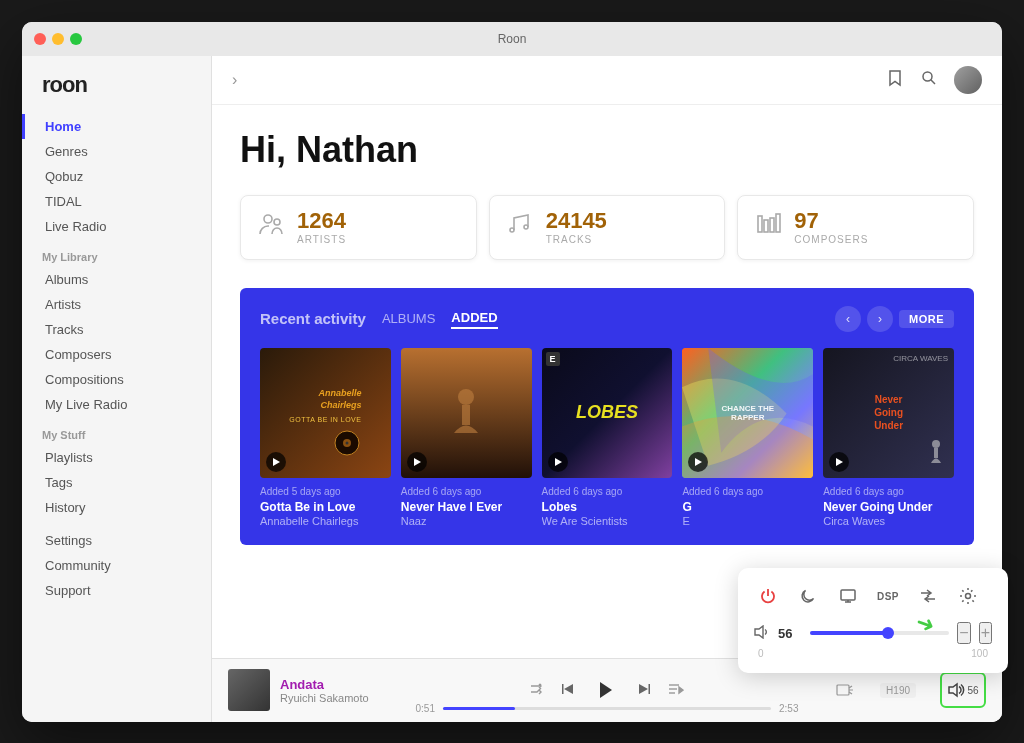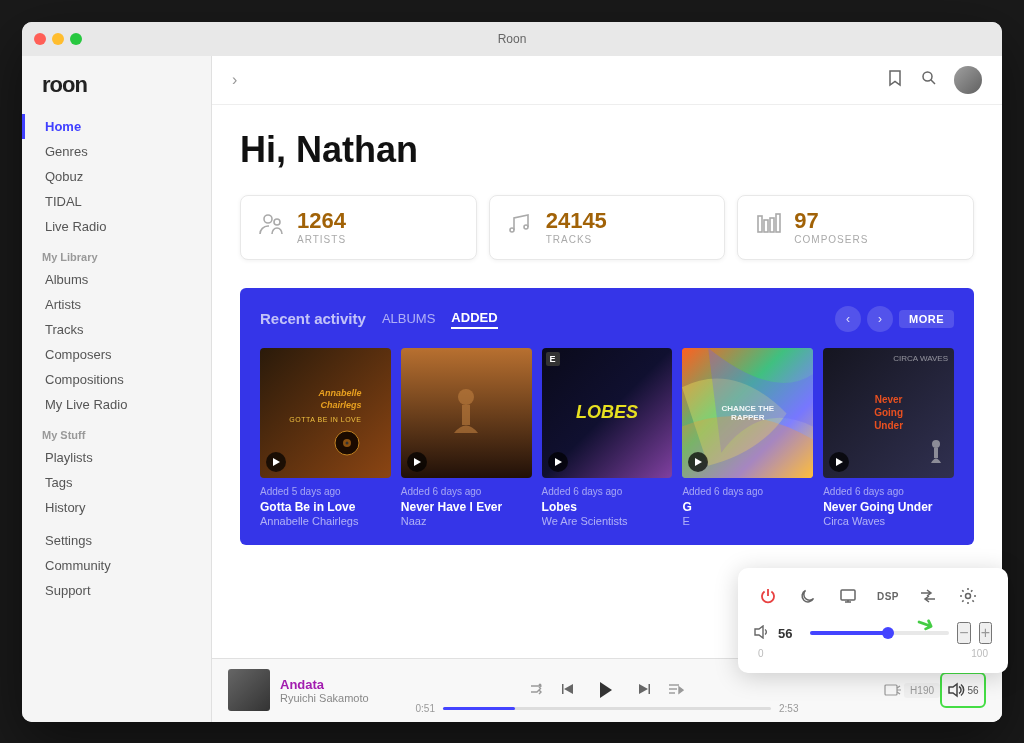--- a/index.html
+++ b/index.html
@@ -427,21 +427,21 @@
     .progress-end {
       font-size: 10px;
       color: #999;
       width: 28px;
       flex-shrink: 0;
     }
     .playbar-right {
       margin-left: auto;
       display: flex;
       align-items: center;
-      gap: 0;
+      gap: 24px;
     }
     .quality-badge {
       font-size: 10px;
       color: #999;
       background: #f0f0f0;
       padding: 2px 6px;
       border-radius: 3px;
     }
     .volume-btn-box {
       display: flex;

